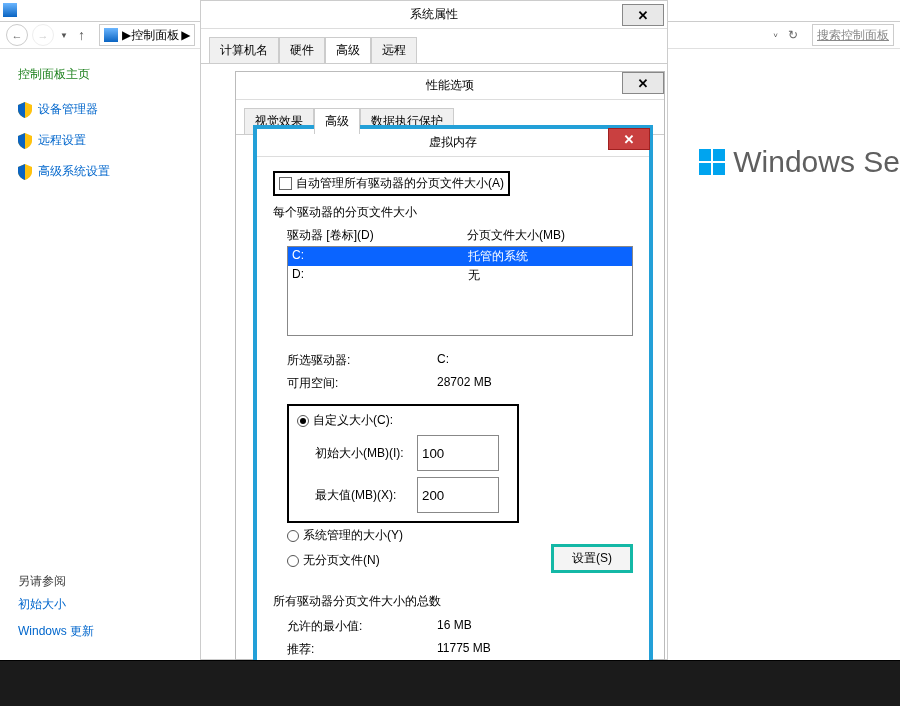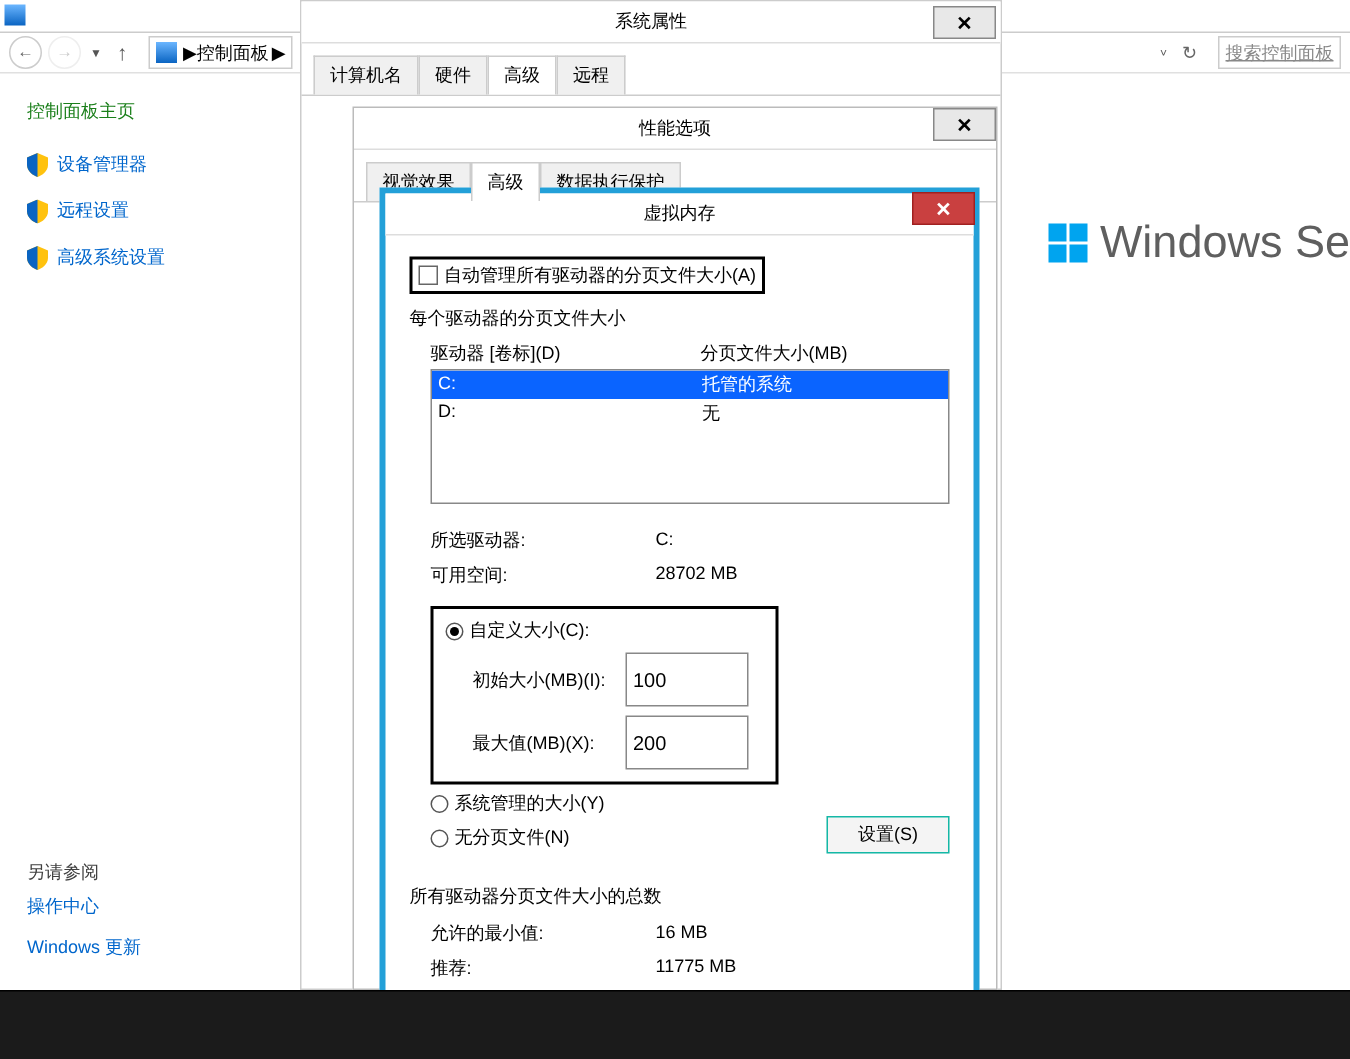--- a/index.html
+++ b/index.html
@@ -69,21 +69,21 @@
 .kv { display: flex; margin-top: 6px; }
 .kv .k { width: 150px; }
 
 .size-group { margin-top: 12px; border: 2px solid #000; padding: 6px 8px 8px 8px; width: 232px; }
 .radio-row { display: flex; align-items: center; gap: 4px; margin-top: 4px; }
 .radio { width: 12px; height: 12px; border: 1px solid #555; border-radius: 50%; display: inline-flex; align-items: center; justify-content: center; }
 .radio.sel::after { content: ""; width: 6px; height: 6px; background: #000; border-radius: 50%; }
 .size-row { display: flex; align-items: center; margin-top: 6px; }
 .size-row .lbl { width: 120px; padding-left: 18px; }
 .num-input { width: 82px; height: 36px; border: 1px solid #888; padding: 1px 4px; }
-.btn { border: 1px solid #14b8a6; background: #f4f4f4; padding: 3px 0; width: 82px; text-align: center; cursor: pointer; }
+.btn { border: 3px solid #14b8a6; background: #f4f4f4; padding: 3px 0; width: 82px; text-align: center; cursor: pointer; }
 
 .totals { margin-top: 20px; }
 
 .dlg-buttons { position: absolute; bottom: 10px; right: 16px; display: flex; gap: 12px; }
 
 
 .taskbar { position: absolute; left: 0; right: 0; bottom: 0; height: 46px; background: #1b1b1b; border-top: 1px solid #000; }
 
 
 .tool-right { margin-left: auto; display: flex; align-items: center; gap: 4px; }
@@ -141,21 +141,21 @@
       <span class="shield-icon">
           <svg viewBox="0 0 14 16">
             <path d="M7 0 L14 3 V8 C14 12 10 15 7 16 C4 15 0 12 0 8 V3 Z" fill="#ffc20e"></path>
             <path d="M7 0 L7 16 C4 15 0 12 0 8 V3 Z" fill="#0a64c2"></path>
           </svg>
         </span>
       <span>高级系统设置</span>
     </div>
     <div class="see-also">另请参阅</div>
     <div class="bottom-links">
-      <div>操作中心</div>
+      <div>初始大小</div>
       <div>Windows 更新</div>
     </div>
   </div>
 
   <div class="branding">
     <div class="win-logo">
         <div></div>
         <div></div>
         <div></div>
         <div></div>

